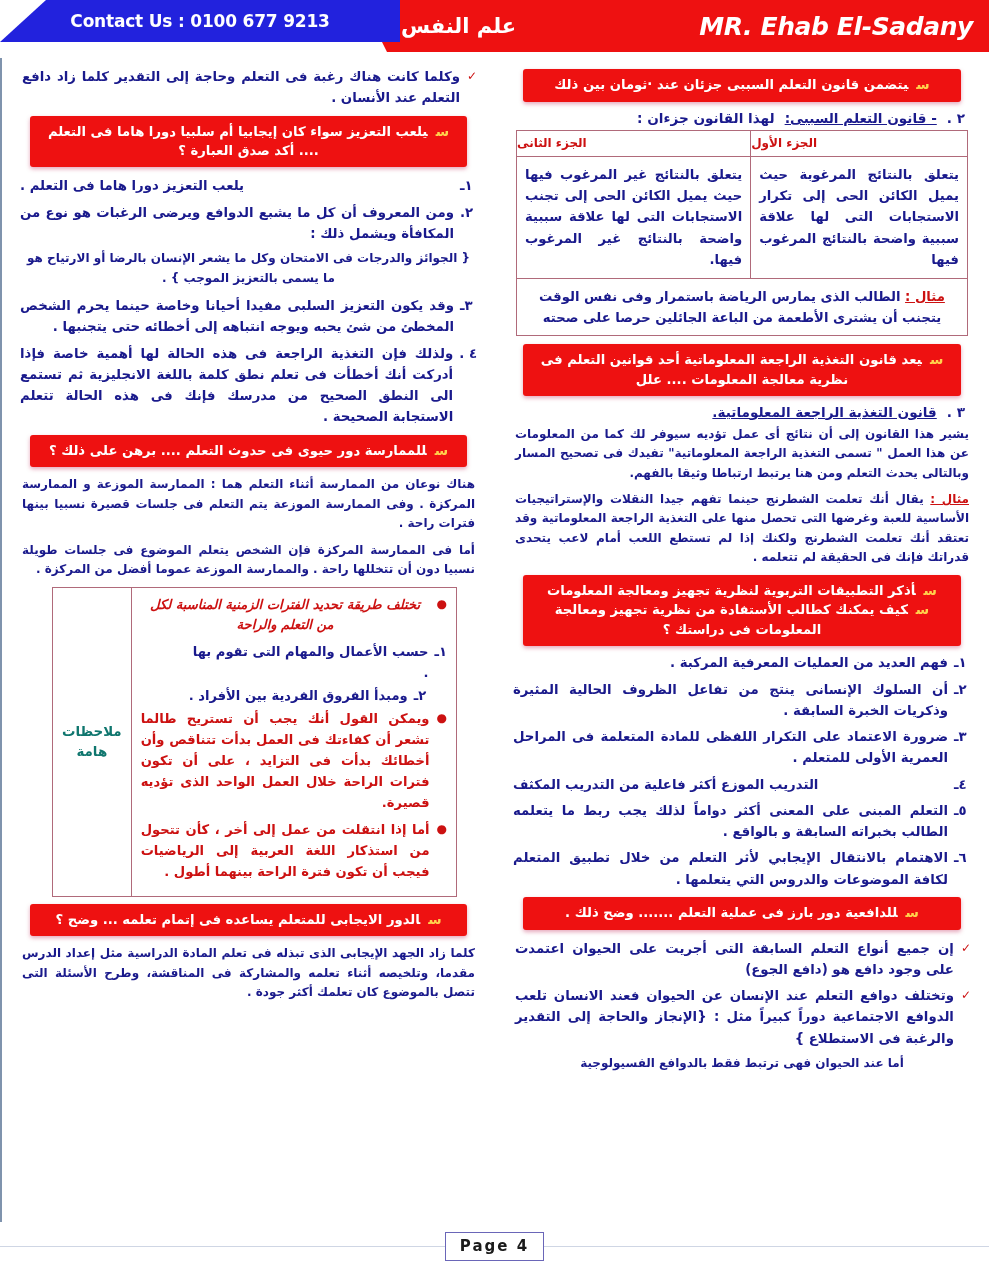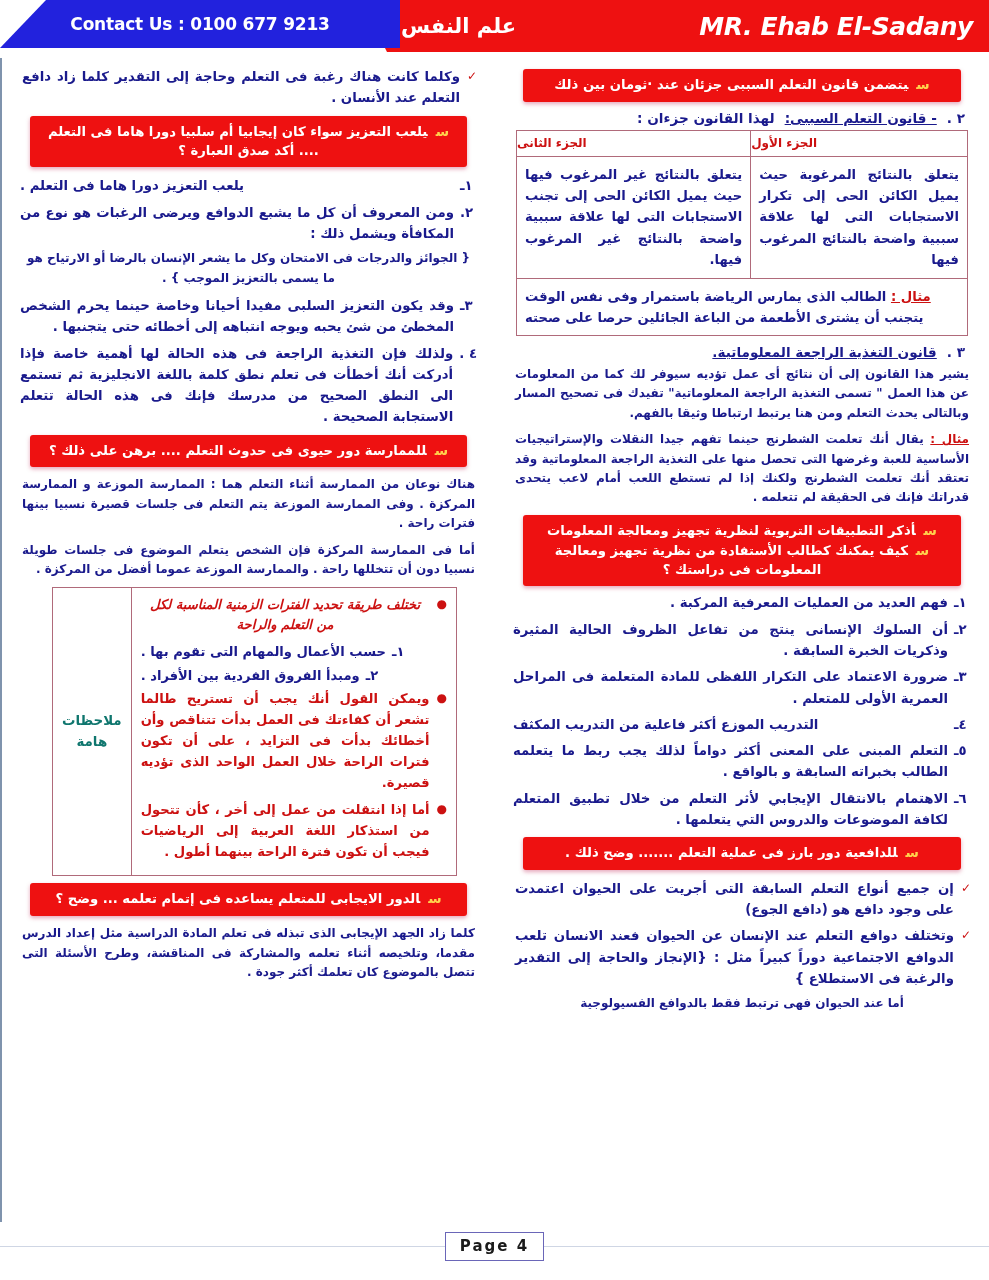--- a/index.html
+++ b/index.html
@@ -31,21 +31,21 @@
     display: flex;
     align-items: center;
     justify-content: space-between;
     padding: 0 16px 0 40px;
     clip-path: polygon(0 0, 100% 0, 100% 100%, 26px 100%);
   }
   .header-blue {
     position: absolute;
     top: 0; left: 0;
     width: 400px;
-    height: 48px;
+    height: 42px;
     background: #2222dd;
     display: flex;
     align-items: center;
     justify-content: center;
     clip-path: polygon(46px 0, 100% 0, 100% 100%, 0 100%);
   }
   .brand-name {
     color: #ffffff;
     font-size: 25px;
     font-weight: bold;
@@ -196,21 +196,21 @@
     font-size: 13.2px;
     font-weight: bold;
     line-height: 1.62;
     text-align: justify;
   }
   table.parts td.example {
     color: #1a1a8c;
     font-size: 13.2px;
     font-weight: bold;
     line-height: 1.6;
-    text-align: left;
+    text-align: center;
   }
   .ex-label {
     color: #cc1111;
     text-decoration: underline;
     font-weight: bold;
   }
 
   
   table.notes {
     width: calc(100% - 60px);
@@ -255,21 +255,21 @@
     direction: rtl;
     gap: 6px;
     margin: 2px 0 3px 0;
     font-size: 13.1px;
     font-weight: bold;
     line-height: 1.55;
     color: #1a1a8c;
     justify-content: flex-end;
   }
   .sub-row .num { color: #1a1a8c; flex: 0 0 auto; }
-  .sub-row .body { flex: 0 1 auto; text-align: right; }
+  .sub-row .body { flex: 0 1 auto; text-align: right; margin-left: 48px; }
 
   
   .footer {
     position: absolute;
     left: 0; right: 0;
     bottom: 16px;
     height: 36px;
     display: flex;
     align-items: center;
     justify-content: center;
@@ -330,20 +330,23 @@
       <tr>
         <td class="cell">يتعلق بالنتائج المرغوبة حيث يميل الكائن الحى إلى تكرار الاستجابات التى لها علاقة سببية واضحة بالنتائج المرغوب فيها</td>
         <td class="cell">يتعلق بالنتائج غير المرغوب فيها حيث يميل الكائن الحى إلى تجنب الاستجابات التى لها علاقة سببية واضحة بالنتائج غير المرغوب فيها.</td>
       </tr>
       <tr>
         <td class="example" colspan="2"><span class="ex-label">مثال :</span> <span>الطالب الذى يمارس الرياضة باستمرار وفى نفس الوقت يتجنب أن يشترى الأطعمة من الباعة الجائلين حرصا على صحته</span></td>
       </tr>
     </tbody>
       </table>
 
+    <div class="qbanner">
+      <span class="qmark">س</span><span>يعد قانون التغذية الراجعة المعلوماتية أحد قوانين التعلم فى نظرية معالجة المعلومات .... علل</span>
+    </div>
 
     <div class="law-label">
       <span class="idx">٣ .</span>
       <span class="nm">قانون التغذية الراجعة المعلوماتية.</span>
     </div>
 
     <div class="para">يشير هذا القانون إلى أن نتائج أى عمل تؤديه سيوفر لك كما من المعلومات عن هذا العمل " تسمى التغذية الراجعة المعلوماتية" تفيدك فى تصحيح المسار وبالتالى يحدث التعلم ومن هنا يرتبط ارتباطا وثيقا بالفهم.</div>
 
     <div class="para"><span class="ex-label">مثال :</span> <span>يقال أنك تعلمت الشطرنج حينما تفهم جيدا النقلات والإستراتيجيات الأساسية للعبة وغرضها التى تحصل منها على التغذية الراجعة المعلوماتية وقد تعتقد أنك تعلمت الشطرنج ولكنك إذا لم تستطع اللعب أمام لاعب يتحدى قدراتك فإنك فى الحقيقة لم تتعلمه .</span></div>
 

